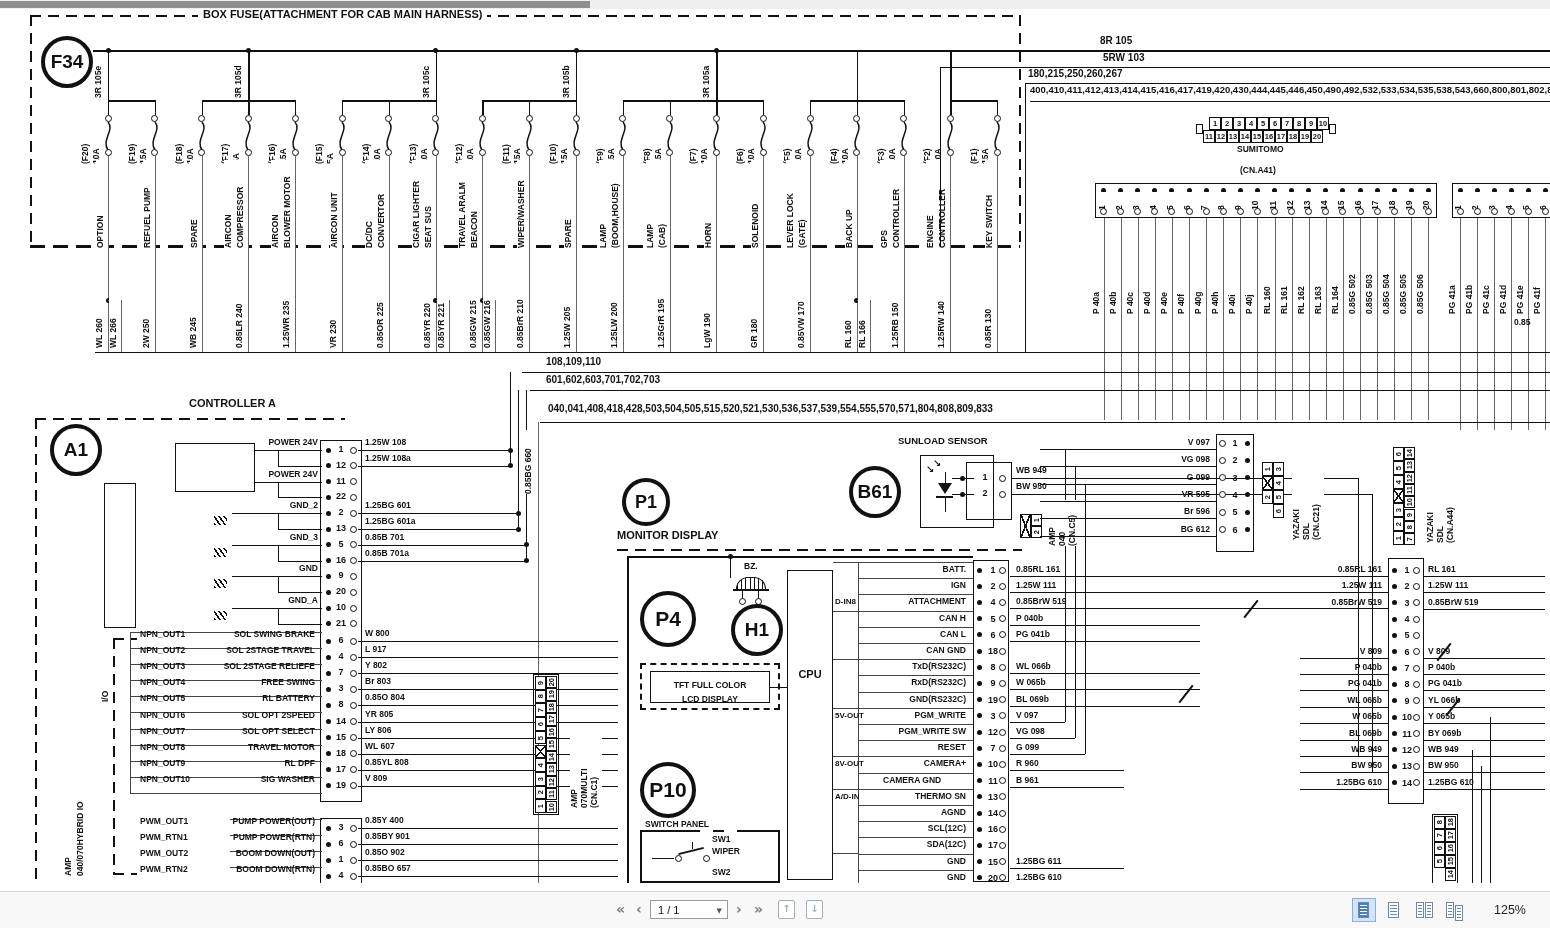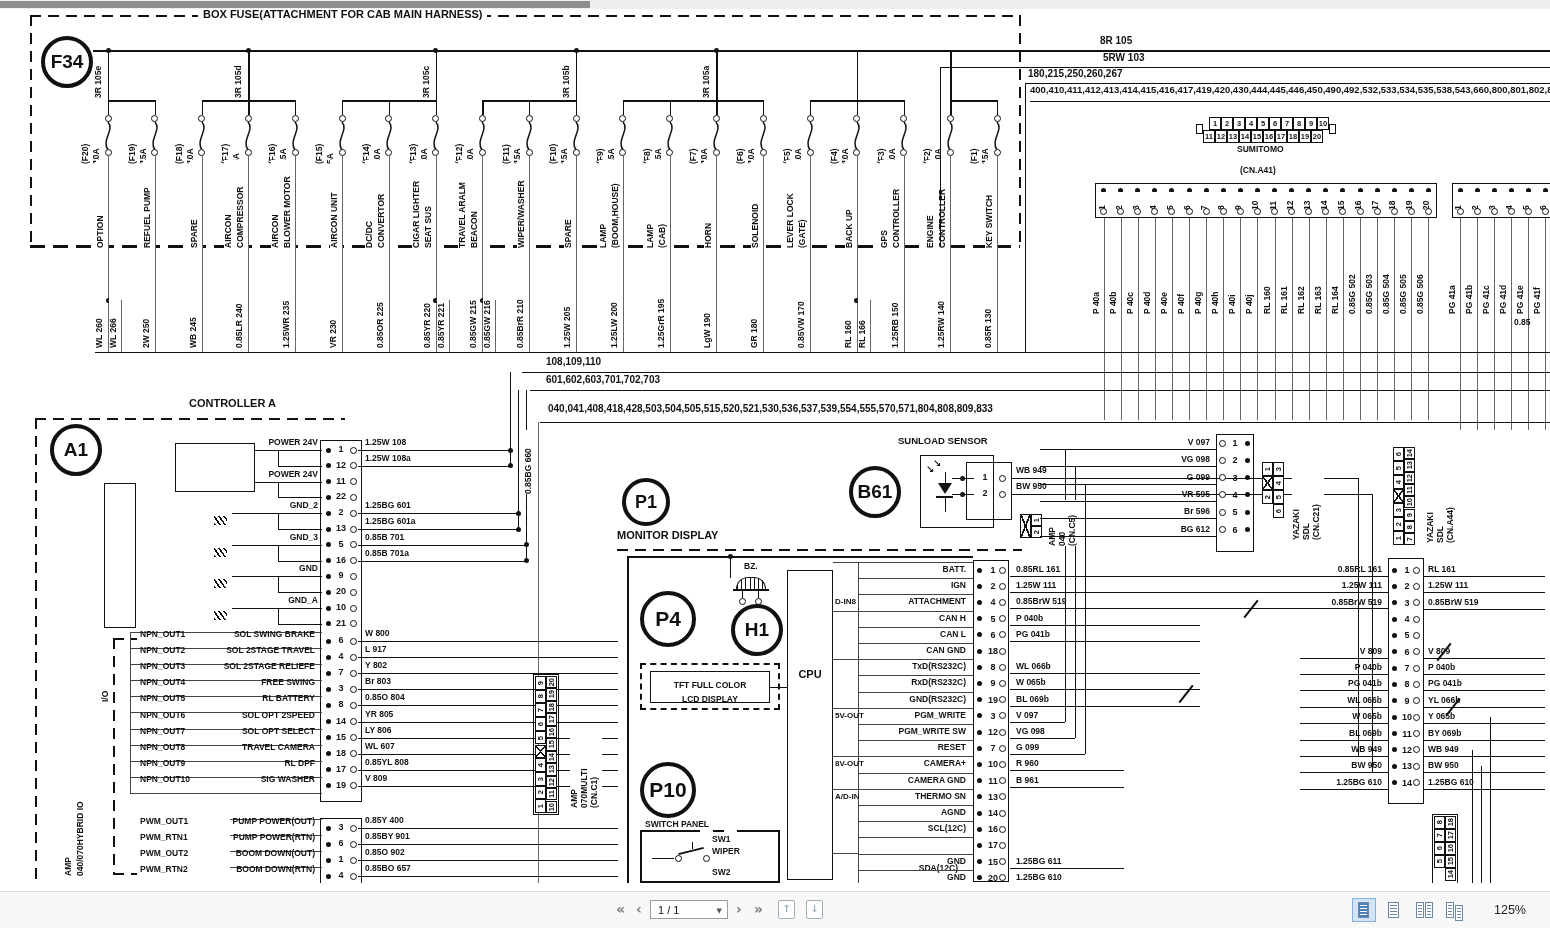--- a/index.html
+++ b/index.html
@@ -654,21 +654,21 @@
       <div class="ln" style="left: 130px; top: 744.6px; width: 192px; height: 1px; background: rgb(68, 68, 68);"></div>
       <div class="t" style="left: 140px; top: 726.6px;">NPN_OUT7</div>
       <div class="t" style="left: 195px; top: 726.6px; width: 120px; text-align: right;">SOL OPT SELECT</div>
       <div class="dot" style="left: 325.5px; top: 735.1px;"></div>
       <div class="t" style="left: 333px; top: 731.6px; width: 16px; text-align: center; font-size: 9px;">15</div>
       <div class="oc" style="left: 349.5px; top: 734.1px;"></div>
       <div class="t" style="left: 365px; top: 725.6px;">LY 806</div>
       <div class="ln" style="left: 358px; top: 737.6px; width: 260px; height: 1px; background: rgb(17, 17, 17);"></div>
       <div class="ln" style="left: 130px; top: 760.7px; width: 192px; height: 1px; background: rgb(68, 68, 68);"></div>
       <div class="t" style="left: 140px; top: 742.7px;">NPN_OUT8</div>
-      <div class="t" style="left: 195px; top: 742.7px; width: 120px; text-align: right;">TRAVEL CAMERA</div>
+      <div class="t" style="left: 195px; top: 742.7px; width: 120px; text-align: right;">TRAVEL MOTOR</div>
       <div class="dot" style="left: 325.5px; top: 751.2px;"></div>
       <div class="t" style="left: 333px; top: 747.7px; width: 16px; text-align: center; font-size: 9px;">18</div>
       <div class="oc" style="left: 349.5px; top: 750.2px;"></div>
       <div class="t" style="left: 365px; top: 741.7px;">WL 607</div>
       <div class="ln" style="left: 358px; top: 753.7px; width: 260px; height: 1px; background: rgb(17, 17, 17);"></div>
       <div class="ln" style="left: 130px; top: 776.8px; width: 192px; height: 1px; background: rgb(68, 68, 68);"></div>
       <div class="t" style="left: 140px; top: 758.8px;">NPN_OUT9</div>
       <div class="t" style="left: 195px; top: 758.8px; width: 120px; text-align: right;">RL DPF</div>
       <div class="dot" style="left: 325.5px; top: 767.3px;"></div>
       <div class="t" style="left: 333px; top: 763.8px; width: 16px; text-align: center; font-size: 9px;">17</div>
@@ -850,21 +850,21 @@
       <div class="ln" style="left: 1010px; top: 754.2px; width: 75px; height: 1px; background: rgb(17, 17, 17);"></div>
       <div class="ln" style="left: 858px; top: 756.4px; width: 115px; height: 1px; background: rgb(68, 68, 68);"></div>
       <div class="t" style="left: 835px; top: 759.4px; font-size: 8px;">8V-OUT</div>
       <div class="t" style="left: 860px; top: 759.4px; width: 106px; text-align: right;">CAMERA+</div>
       <div class="dot" style="left: 976.5px; top: 761.9px;"></div>
       <div class="t" style="left: 985px; top: 759.4px; width: 16px; text-align: center; font-size: 9px;">10</div>
       <div class="oc" style="left: 998.5px; top: 760.9px;"></div>
       <div class="t" style="left: 1016px; top: 759.4px;">R 960</div>
       <div class="ln" style="left: 1010px; top: 770.4px; width: 114px; height: 1px; background: rgb(17, 17, 17);"></div>
       <div class="ln" style="left: 858px; top: 772.6px; width: 115px; height: 1px; background: rgb(68, 68, 68);"></div>
-      <div class="t" style="left: 860px; top: 775.6px; width: 106px; text-align: right;">CAMERA GND</div>
+      <div class="t" style="left: 860px; top: 775.6px; width: 98px; text-align: left; padding-left: 23px;">CAMERA GND</div>
       <div class="dot" style="left: 976.5px; top: 778.1px;"></div>
       <div class="t" style="left: 985px; top: 775.6px; width: 16px; text-align: center; font-size: 9px;">11</div>
       <div class="oc" style="left: 998.5px; top: 777.1px;"></div>
       <div class="t" style="left: 1016px; top: 775.6px;">B 961</div>
       <div class="ln" style="left: 1010px; top: 786.6px; width: 114px; height: 1px; background: rgb(17, 17, 17);"></div>
       <div class="ln" style="left: 858px; top: 788.8px; width: 115px; height: 1px; background: rgb(68, 68, 68);"></div>
       <div class="t" style="left: 835px; top: 791.8px; font-size: 8px;">A/D-IN</div>
       <div class="t" style="left: 860px; top: 791.8px; width: 106px; text-align: right;">THERMO SN</div>
       <div class="dot" style="left: 976.5px; top: 794.3px;"></div>
       <div class="t" style="left: 985px; top: 791.8px; width: 16px; text-align: center; font-size: 9px;">13</div>
@@ -873,21 +873,21 @@
       <div class="t" style="left: 860px; top: 808px; width: 106px; text-align: right;">AGND</div>
       <div class="dot" style="left: 976.5px; top: 810.5px;"></div>
       <div class="t" style="left: 985px; top: 808px; width: 16px; text-align: center; font-size: 9px;">14</div>
       <div class="oc" style="left: 998.5px; top: 809.5px;"></div>
       <div class="ln" style="left: 858px; top: 821.2px; width: 115px; height: 1px; background: rgb(68, 68, 68);"></div>
       <div class="t" style="left: 860px; top: 824.2px; width: 106px; text-align: right;">SCL(12C)</div>
       <div class="dot" style="left: 976.5px; top: 826.7px;"></div>
       <div class="t" style="left: 985px; top: 824.2px; width: 16px; text-align: center; font-size: 9px;">16</div>
       <div class="oc" style="left: 998.5px; top: 825.7px;"></div>
       <div class="ln" style="left: 858px; top: 837.4px; width: 115px; height: 1px; background: rgb(68, 68, 68);"></div>
-      <div class="t" style="left: 860px; top: 840.4px; width: 98px; text-align: right; margin-top: 24px;">SDA(12C)</div>
+      <div class="t" style="left: 860px; top: 840.4px; width: 106px; text-align: right;">SDA(12C)</div>
       <div class="dot" style="left: 976.5px; top: 842.9px;"></div>
       <div class="t" style="left: 985px; top: 840.4px; width: 16px; text-align: center; font-size: 9px;">17</div>
       <div class="oc" style="left: 998.5px; top: 841.9px;"></div>
       <div class="ln" style="left: 858px; top: 853.6px; width: 115px; height: 1px; background: rgb(68, 68, 68);"></div>
       <div class="t" style="left: 860px; top: 856.6px; width: 106px; text-align: right;">GND</div>
       <div class="dot" style="left: 976.5px; top: 859.1px;"></div>
       <div class="t" style="left: 985px; top: 856.6px; width: 16px; text-align: center; font-size: 9px;">15</div>
       <div class="oc" style="left: 998.5px; top: 858.1px;"></div>
       <div class="t" style="left: 1016px; top: 856.6px;">1.25BG 611</div>
       <div class="ln" style="left: 1010px; top: 867.6px; width: 114px; height: 1px; background: rgb(17, 17, 17);"></div>

